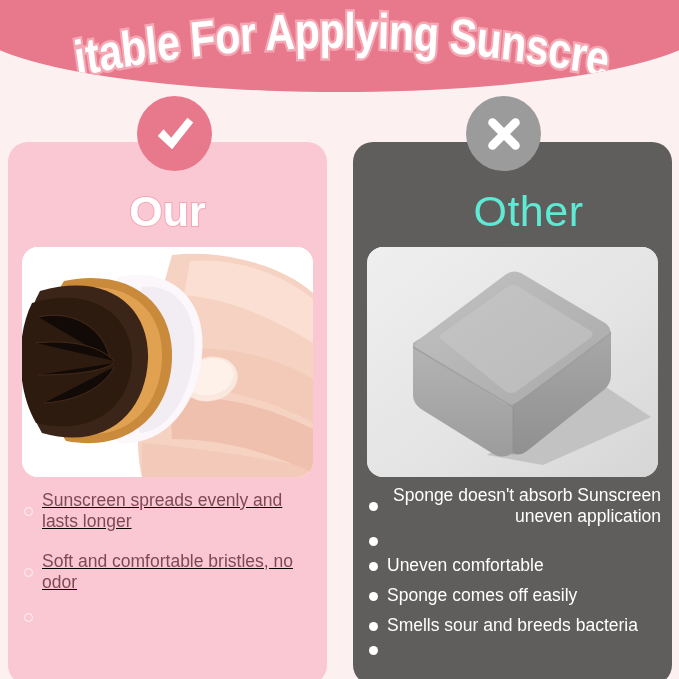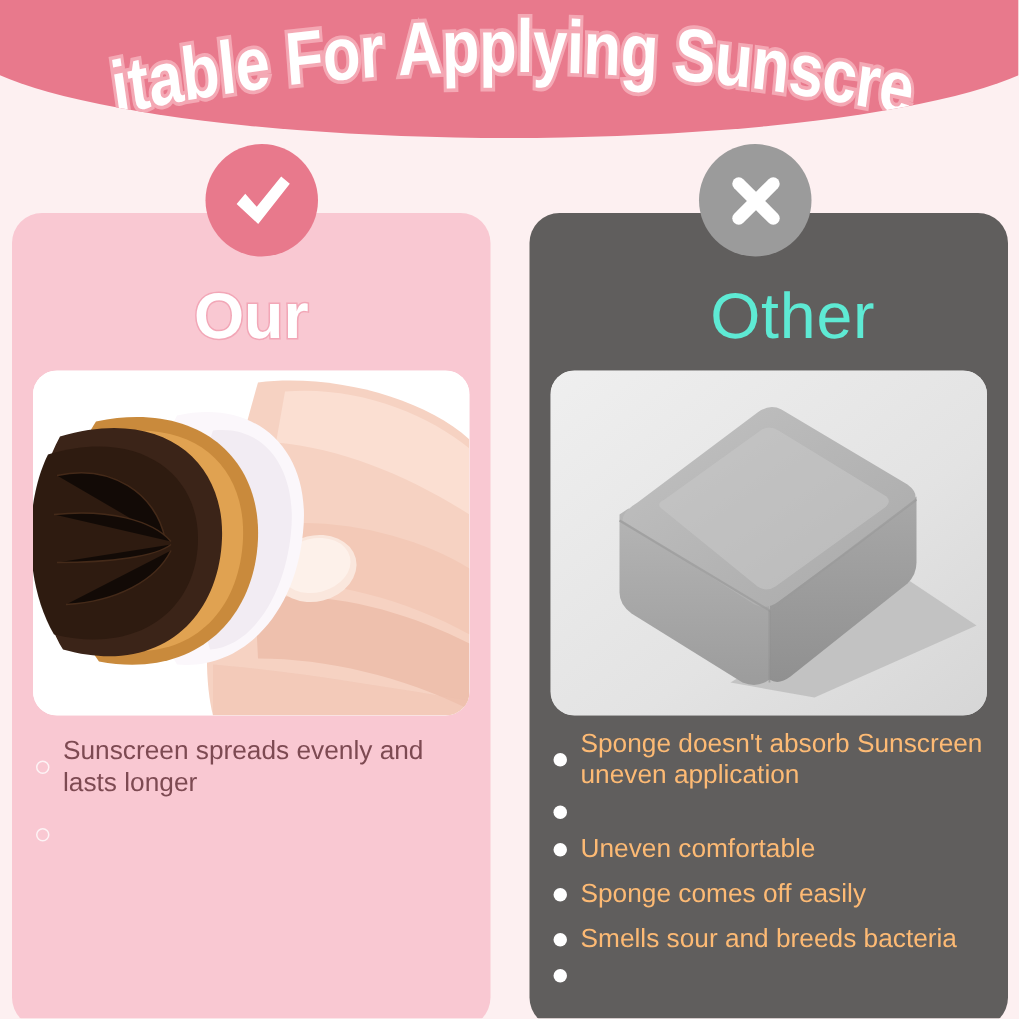--- a/index.html
+++ b/index.html
@@ -150,21 +150,21 @@
     background: linear-gradient(150deg, #ebebeb 0%, #e2e2e2 45%, #d8d8d8 100%);
   }
   .photo svg { display: block; width: 100%; height: 100%; }
 
   
   .bullets {
     position: absolute;
     left: 16px;
     width: 292px;
   }
-  .bullets-our { top: 348px; }
+  .bullets-our { top: 348px; text-decoration: underline; }
   .bullets-other { top: 343px; }
 
   .bullet {
     display: flex;
     align-items: center;
     margin-bottom: 6px;
   }
   .bullets-our .bullet { margin-bottom: 19px; }
   .bullets-other .bullet { margin-bottom: 9px; }
 
@@ -186,21 +186,22 @@
   }
 
   .bullet-text {
     font-size: 17.5px;
     line-height: 1.2;
   }
   .bullets-our .bullet-text {
     color: #7d4a52;
   }
   .bullets-other .bullet-text {
-    color: #fdba74;
+    color: #ffffff;
+    text-align: right;
   }
 </style>
 </head>
 <body>
 
 <div class="poster">
 
   <div class="banner">
     <div class="banner-title-wrap">
       <svg class="banner-svg" viewBox="0 0 739 182" xmlns="http://www.w3.org/2000/svg">
@@ -249,20 +250,24 @@
           </g>
 
           <path d="M120 196 C170 200 230 210 291 220 L291 230 L120 230 Z" fill="#f0c2b0" opacity="0.5"></path>
         </svg>
       </div>
 
       <div class="bullets bullets-our">
         <div class="bullet">
           <span class="dot dot-hollow"></span>
           <span class="bullet-text">Sunscreen spreads evenly and lasts longer</span>
+        </div>
+        <div class="bullet">
+          <span class="dot dot-hollow"></span>
+          <span class="bullet-text">Soft and comfortable bristles, no odor</span>
         </div>
         <div class="bullet">
           <span class="dot dot-hollow"></span>
         </div>
       </div>
     </div>
 
     <div class="card card-other">
 
       <div class="card-heading heading-other">Other</div>

